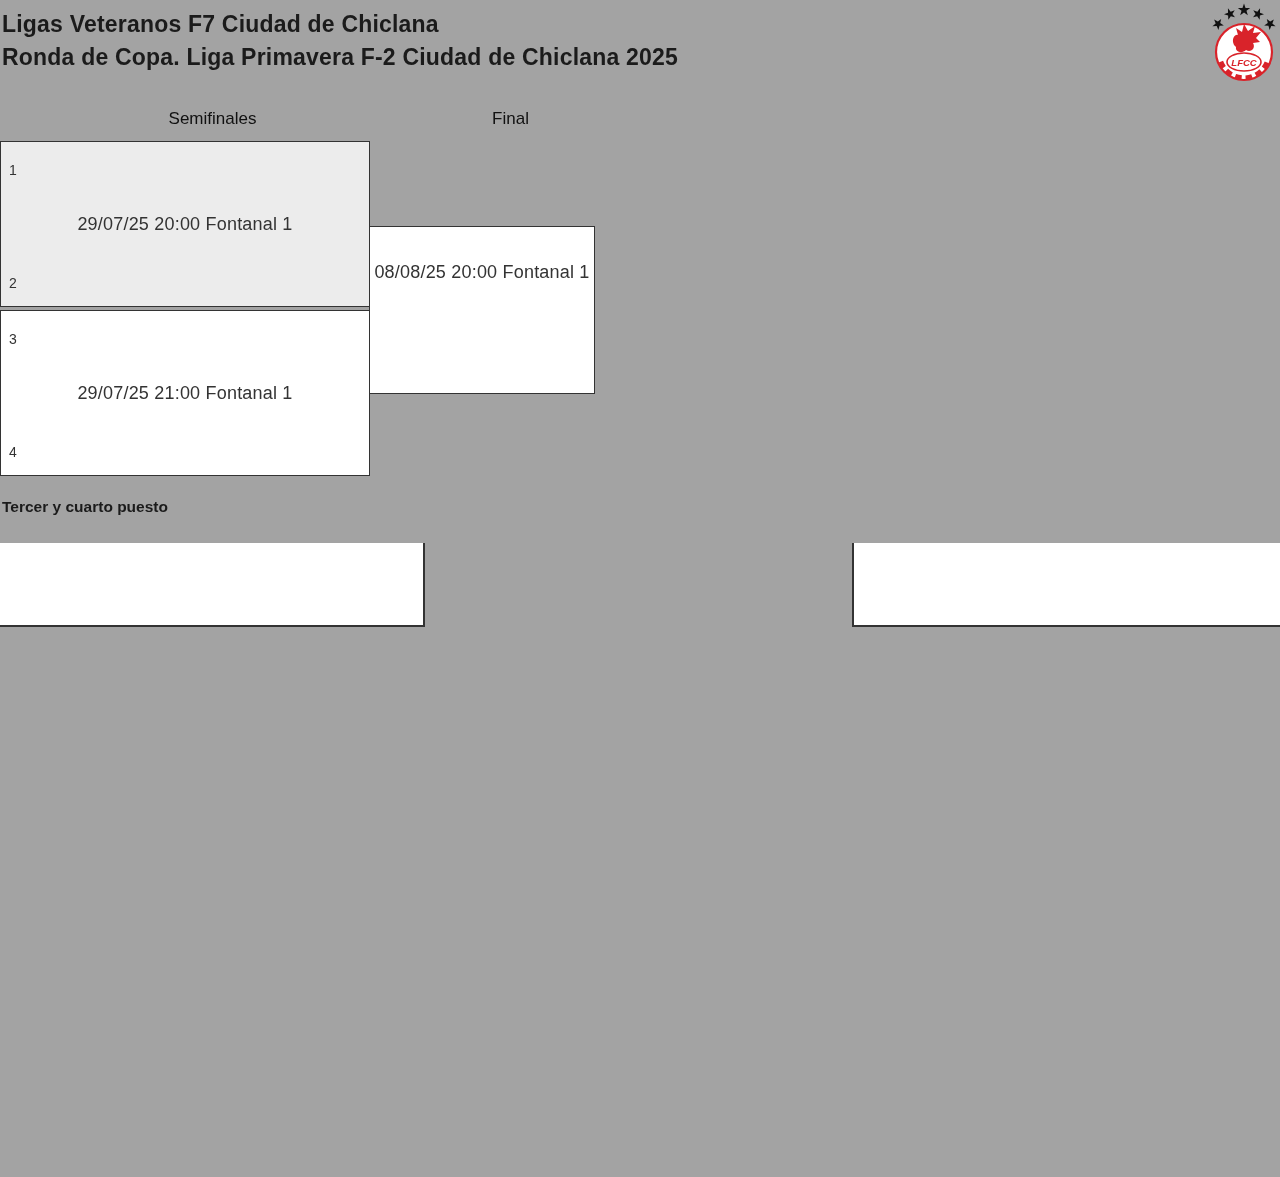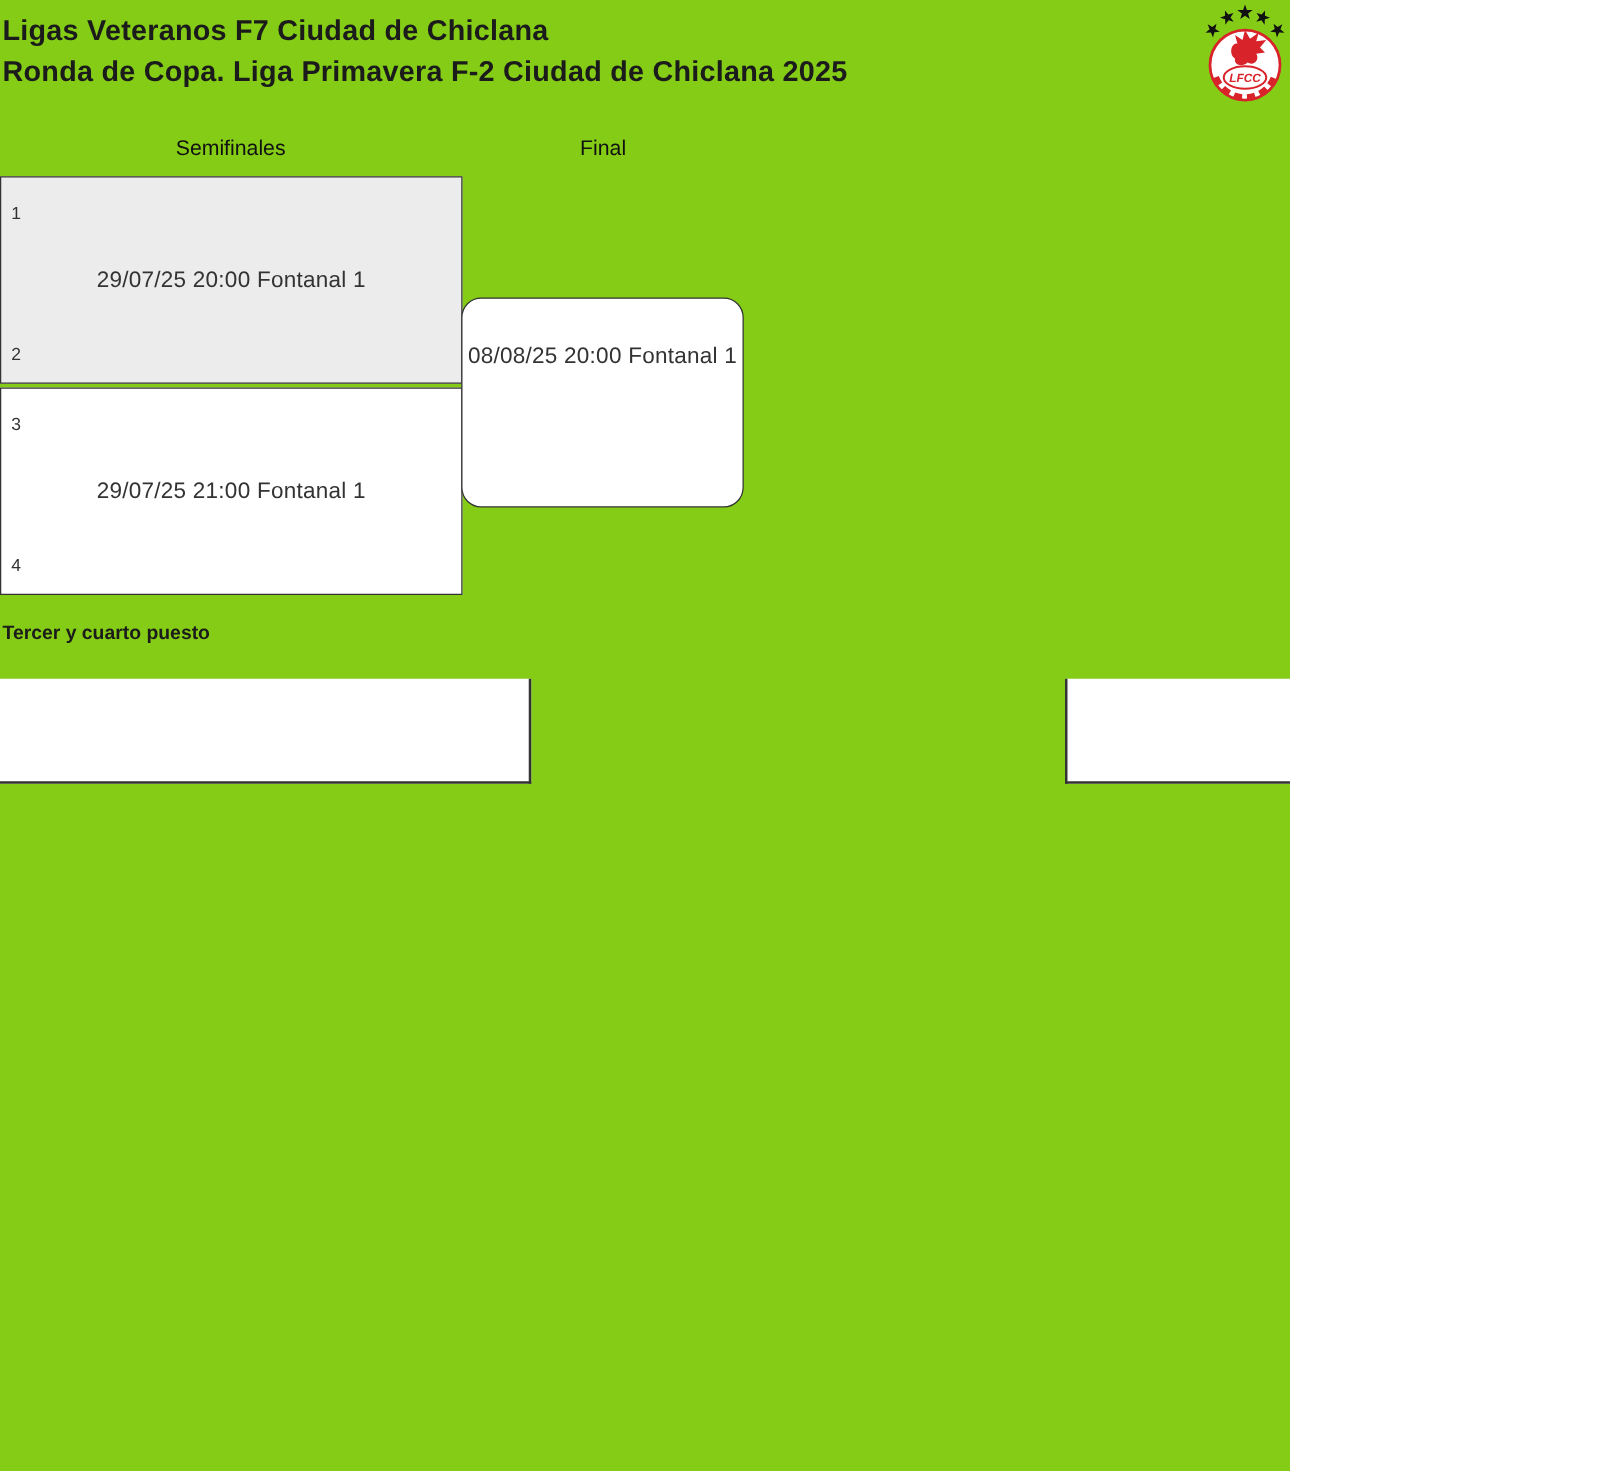--- a/index.html
+++ b/index.html
@@ -1,34 +1,34 @@
 <!DOCTYPE html>
 <html><head>
 <meta charset="utf-8">
 <style>
   * { margin:0; padding:0; }
   body { background:#ffffff; font-family:"Liberation Sans", sans-serif; }
-  .page { position:relative; width:1032px; height:1177px; background:#84cc16; overflow:hidden; }
+  .page { position:relative; width:1280px; height:1177px; background:#a3a3a3; overflow:hidden; }
 
   
   .title { position:absolute; left:2px; top:8px; color:#1b1b1b; font-weight:700; }
   .title .line { display:block; font-size:23px; line-height:33px; letter-spacing:0.2px; }
 
   .logo { position:absolute; top:3px; right:3px; width:66px; height:82px; }
 
   
-  .round-header { position:absolute; top:109px; font-size:17px; font-weight:500; color:#111111; text-align:center; }
+  .round-header { position:absolute; top:109px; font-size:17px; font-weight:500; color:#111111; text-align:center;margin-left:28px; }
   .rh-semis { left:0; width:369px; }
   .rh-final { left:370px; width:225px; }
 
   
   .match-box { position:absolute; box-sizing:border-box; border:1px solid #333333; background:#ffffff; }
   .semi1 { left:0; top:141px; width:370px; height:166px; background:#ececec; }
   .semi2 { left:0; top:310px; width:370px; height:166px; }
-  .final-box { left:369px; top:238px; width:226px; height:168px;border-radius:16px; }
+  .final-box { left:369px; top:226px; width:226px; height:168px; }
 
   .slot { position:absolute; left:8px; font-size:14px; color:#333333; }
   .slot-top { top:20px; }
   .slot-bottom { bottom:15px; }
 
   .schedule { position:absolute; left:0; right:0; text-align:center; font-size:18px; color:#333333; letter-spacing:0.2px; }
   .schedule.centered { top:50%; transform:translateY(-50%); }
   .final-schedule { top:35px; }
 
   

